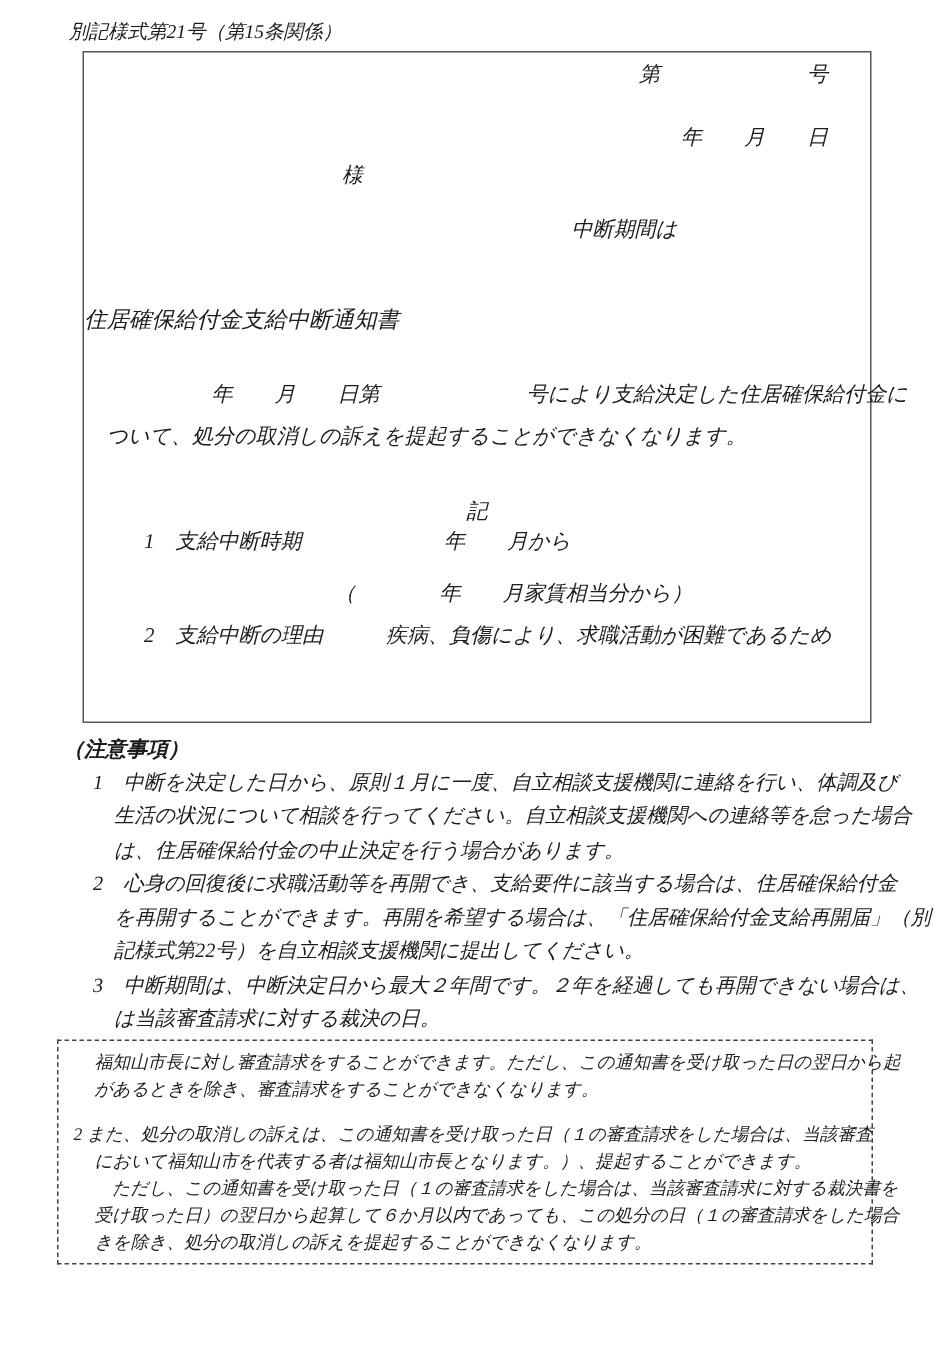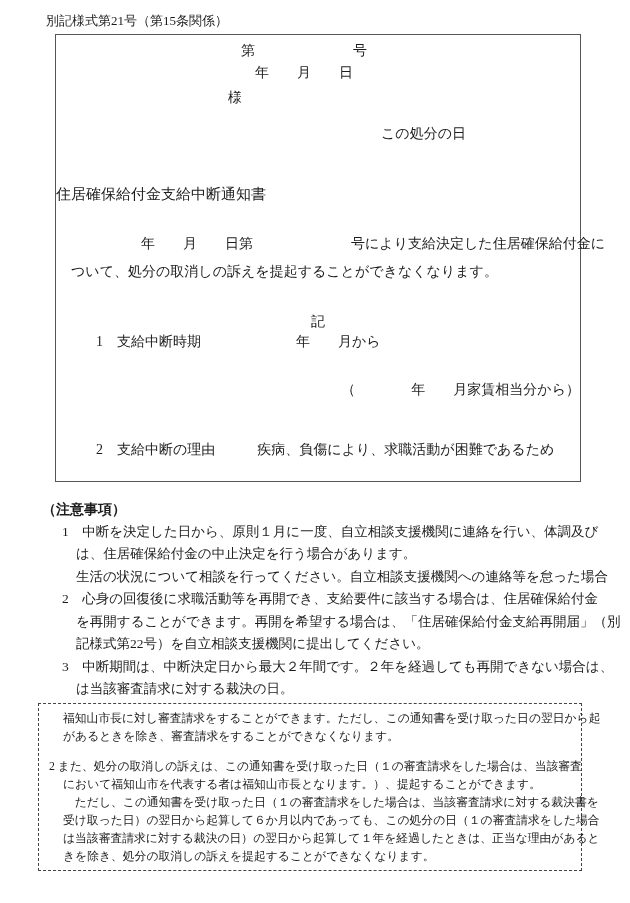--- a/index.html
+++ b/index.html
@@ -3,53 +3,54 @@
 <meta charset="utf-8">
 <style>
   html,body{margin:0;padding:0;background:#fff;}
   .page{
     position:relative;
     width:630px;height:903px;
     background:#fff;
     color:#1c1c1c;
     font-family:"Liberation Serif","DejaVu Serif",serif;
     overflow:hidden;
+    font-style:italic;
   }
   .form-label{
     margin:12px 0 0 46px;
     font-size:13px;
     line-height:18px;
     white-space:nowrap;
   }
   
   .main-box{
     box-sizing:border-box;
     margin:4px 0 0 55px;
     width:526px;height:448px;
     border:1px solid #555;
     padding-top:6px;
     font-size:14px;
   }
   .main-box div{line-height:20px;white-space:nowrap;}
-  .number-line,.date-line{text-align:center;padding-right:28px;}
-  .date-line{margin-top:2px;}
+  .number-line,.date-line{text-align:right;padding-right:28px;}
+  .date-line{margin-top:22px;}
   .addressee-line{margin-top:5px;padding-left:172px;}
   .sender-line{margin-top:16px;padding-left:325px;}
   .doc-title{margin-top:40px;font-size:15px;line-height:21px;}
   .body-l1{margin-top:30px;padding-left:85px;}
   .body-l2{margin-top:8px;padding-left:15px;}
   .ki-heading{margin-top:30px;text-align:center;}
   .item-row{padding-left:40px;}
   .item-row .item-label{margin-left:14px;}
   .item-row .val-a{margin-left:95px;}
   .item-row .val-b{margin-left:42px;}
-  .item-paren{margin-top:28px;padding-left:167px;text-align:right;}
-  .item-row.second{margin-top:40px;}
+  .item-paren{margin-top:15px;padding-left:167px;}
+  .item-row.second{margin-top:8px;}
   
-  .notes{margin:16px 0 0 32px;width:566px;font-size:13.5px;}
+  .notes{margin:6px 0 0 32px;width:566px;font-size:13.5px;}
   .notes div{line-height:22.5px;white-space:nowrap;}
   .notes-heading{
     font-family:"Liberation Sans","DejaVu Sans",sans-serif;
     font-weight:bold;
     padding-left:10px;
     font-size:14px;
   }
   .note-first{padding-left:30px;}
   .note-cont{padding-left:44px;}
   
@@ -70,56 +71,55 @@
 <body>
 
 <div class="page">
 
   <div class="form-label">別記様式第21号（第15条関係）</div>
 
   <div class="main-box">
     <div class="number-line">第　　　　　　　号</div>
     <div class="date-line">年　　月　　日</div>
     <div class="addressee-line">様</div>
-    <div class="sender-line">この処分の日</div>
+    <div class="sender-line">中断期間は</div>
     <div class="doc-title">住居確保給付金支給中断通知書</div>
     <div class="body-l1">年　　月　　日第　　　　　　　号により支給決定した住居確保給付金に</div>
     <div class="body-l2">ついて、処分の取消しの訴えを提起することができなくなります。</div>
     <div class="ki-heading">記</div>
 
     <div class="item-row">
       <span class="item-no">1</span><span class="item-label">支給中断時期</span><span class="val-a">年　　月から</span>
     </div>
     <div class="item-paren">（　　　　年　　月家賃相当分から）</div>
 
     <div class="item-row second">
       <span class="item-no">2</span><span class="item-label">支給中断の理由</span><span class="val-b">疾病、負傷により、求職活動が困難であるため</span>
     </div>
   </div>
 
   <div class="notes">
     <div class="notes-heading">（注意事項）</div>
     <div class="note-first">1　中断を決定した日から、原則１月に一度、自立相談支援機関に連絡を行い、体調及び</div>
+    <div class="note-cont">生活の状況について相談を行ってください。自立相談支援機関への連絡等を怠った場合</div>
     <div class="note-cont">は、住居確保給付金の中止決定を行う場合があります。</div>
-    <div class="note-cont">生活の状況について相談を行ってください。自立相談支援機関への連絡等を怠った場合</div>
     <div class="note-first">2　心身の回復後に求職活動等を再開でき、支給要件に該当する場合は、住居確保給付金</div>
     <div class="note-cont">を再開することができます。再開を希望する場合は、「住居確保給付金支給再開届」（別</div>
     <div class="note-cont">記様式第22号）を自立相談支援機関に提出してください。</div>
     <div class="note-first">3　中断期間は、中断決定日から最大２年間です。２年を経過しても再開できない場合は、</div>
     <div class="note-cont">は当該審査請求に対する裁決の日。</div>
   </div>
 
   <div class="appeal-box">
     <div class="appeal-item">
       <div class="appeal-cont">福知山市長に対し審査請求をすることができます。ただし、この通知書を受け取った日の翌日から起</div>
       <div class="appeal-cont">があるときを除き、審査請求をすることができなくなります。</div>
     </div>
     <div class="appeal-item">
       <div class="appeal-first">2 また、処分の取消しの訴えは、この通知書を受け取った日（１の審査請求をした場合は、当該審査</div>
       <div class="appeal-cont">において福知山市を代表する者は福知山市長となります。）、提起することができます。</div>
       <div class="appeal-cont">　ただし、この通知書を受け取った日（１の審査請求をした場合は、当該審査請求に対する裁決書を</div>
       <div class="appeal-cont">受け取った日）の翌日から起算して６か月以内であっても、この処分の日（１の審査請求をした場合</div>
-      <div class="appeal-cont">は当該審査請求に対する裁決の日）の翌日から起算して１年を経過したときは、正当な理由があると</div>
       <div class="appeal-cont">きを除き、処分の取消しの訴えを提起することができなくなります。</div>
     </div>
   </div>
 
 </div>
 
 </body></html>

